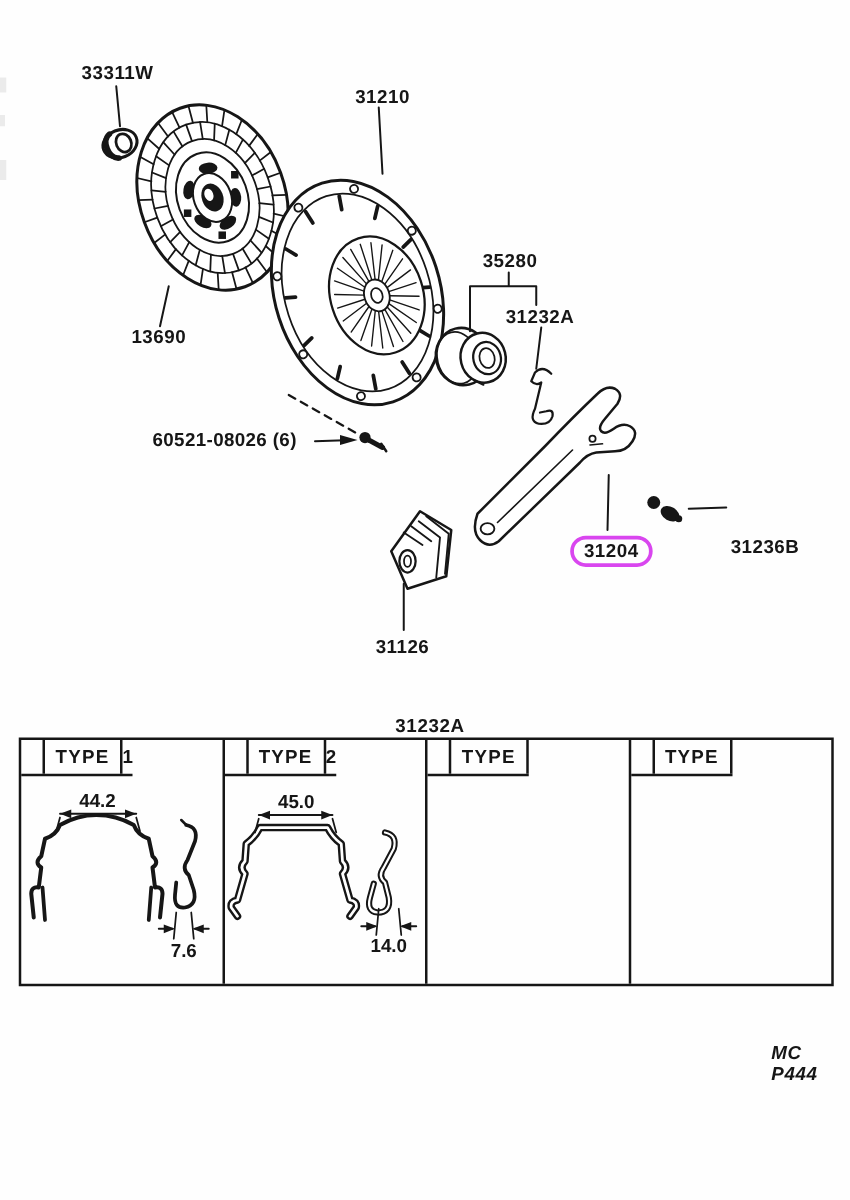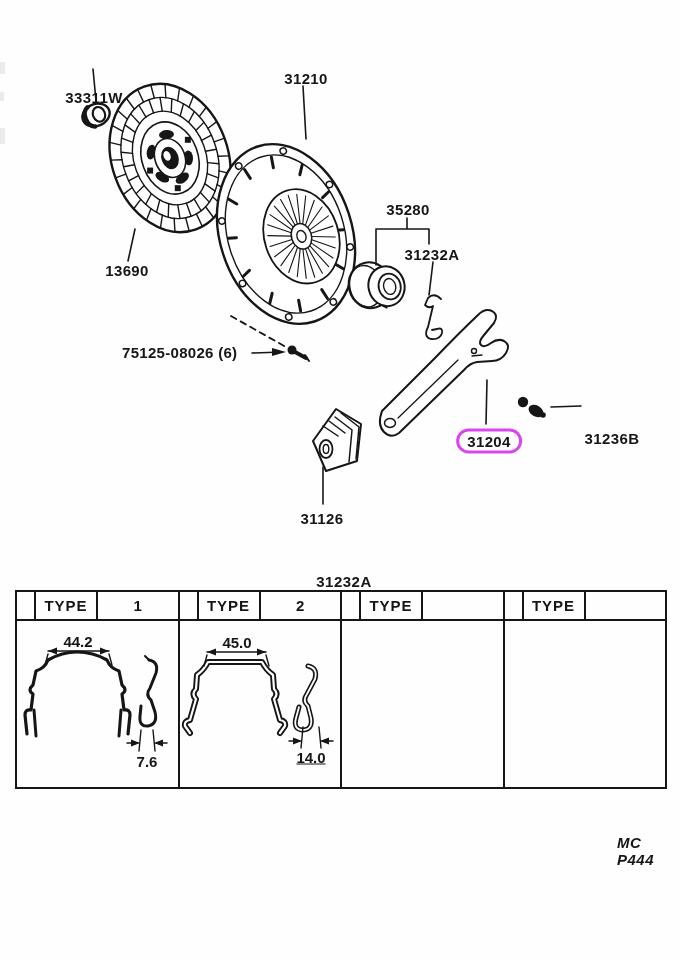--- a/index.html
+++ b/index.html
@@ -13,21 +13,21 @@
   .w{fill:#ffffff;stroke:none;}
   .plabel{position:absolute;z-index:3;transform:translate(-50%,-50%);
           font-weight:bold;font-size:15px;letter-spacing:.4px;white-space:nowrap;}
   .plabel-left{position:absolute;z-index:3;transform:translate(0,-50%);
           font-weight:bold;font-size:15px;letter-spacing:.3px;white-space:nowrap;}
   .highlighted{border:3px solid #d946ef;border-radius:16px;padding:1px 8px;}
   .dim{position:absolute;z-index:3;transform:translate(-50%,-50%);
        font-weight:bold;font-size:15px;white-space:nowrap;text-align:center;}
   .vtable{position:absolute;z-index:1;left:15px;top:590px;width:648px;height:195px;
           border:2px solid #161616;display:flex;}
-  .vcol{flex:1;display:flex;flex-direction:column;border-left:2px solid #161616;}
+  .vcol{flex:1;display:flex;flex-direction:row;border-left:2px solid #161616;}
   .vcol:first-child{border-left:none;}
   .vhead{height:27px;display:flex;border-bottom:2px solid #161616;align-items:stretch;}
   .vspacer{width:17px;border-right:2px solid #161616;}
   .vtype{width:60px;border-right:2px solid #161616;display:flex;align-items:center;
          justify-content:center;font-weight:bold;font-size:15px;letter-spacing:1px;}
   .vval{flex:1;display:flex;align-items:center;justify-content:center;
         font-weight:bold;font-size:15px;}
   .vbody{flex:1;}
   .ttitle{position:absolute;z-index:3;transform:translate(-50%,-50%);
           font-weight:bold;font-size:15px;letter-spacing:.5px;}
@@ -307,30 +307,30 @@
       <polygon points="207,652 216,648.5 216,655.5" class="f"></polygon>
       <polygon points="266,652 257,648.5 257,655.5" class="f"></polygon>
       <path d="M 207,655 L 204,666 M 266,655 L 269,666" class="k" stroke-width="1.4"></path>
       <path d="M 289,741 L 300,741 M 333,741 L 322,741" class="k" stroke-width="1.5"></path>
       <polygon points="302,741 293,737.5 293,744.5" class="f"></polygon>
       <polygon points="320,741 329,737.5 329,744.5" class="f"></polygon>
       <path d="M 303,727 L 301,748 M 319,727 L 321,748" class="k" stroke-width="1.4"></path>
     </g>
   </svg>
 
-  <div class="plabel" style="left:94px;top:59px;margin-top:38px;">33311W</div>
+  <div class="plabel" style="left:94px;top:59px;">33311W</div>
   <div class="plabel" style="left:306px;top:78px;">31210</div>
   <div class="plabel" style="left:127px;top:270px;">13690</div>
   <div class="plabel" style="left:408px;top:209px;">35280</div>
   <div class="plabel" style="left:432px;top:254px;">31232A</div>
-  <div class="plabel-left" style="left:122px;top:352px;">75125-08026 (6)</div>
+  <div class="plabel-left" style="left:122px;top:352px;">60521-08026 (6)</div>
   <div class="plabel" style="left:612px;top:391px;margin-top:47px;">31236B</div>
   <div class="plabel highlighted" style="left:489px;top:441px;">31204</div>
   <div class="plabel" style="left:322px;top:518px;">31126</div>
 
   <div class="ttitle" style="left:344px;top:581px;">31232A</div>
   <div class="dim" style="left:78px;top:641px;">44.2</div>
   <div class="dim" style="left:147px;top:761px;">7.6</div>
   <div class="dim" style="left:237px;top:642px;">45.0</div>
-  <div class="dim" style="left:311px;top:757px;text-decoration:underline;">14.0</div>
+  <div class="dim" style="left:311px;top:757px;">14.0</div>
 
   <div class="footer" style="left:638px;top:851px;">MC P444</div>
 </div>
 
 </body></html>

